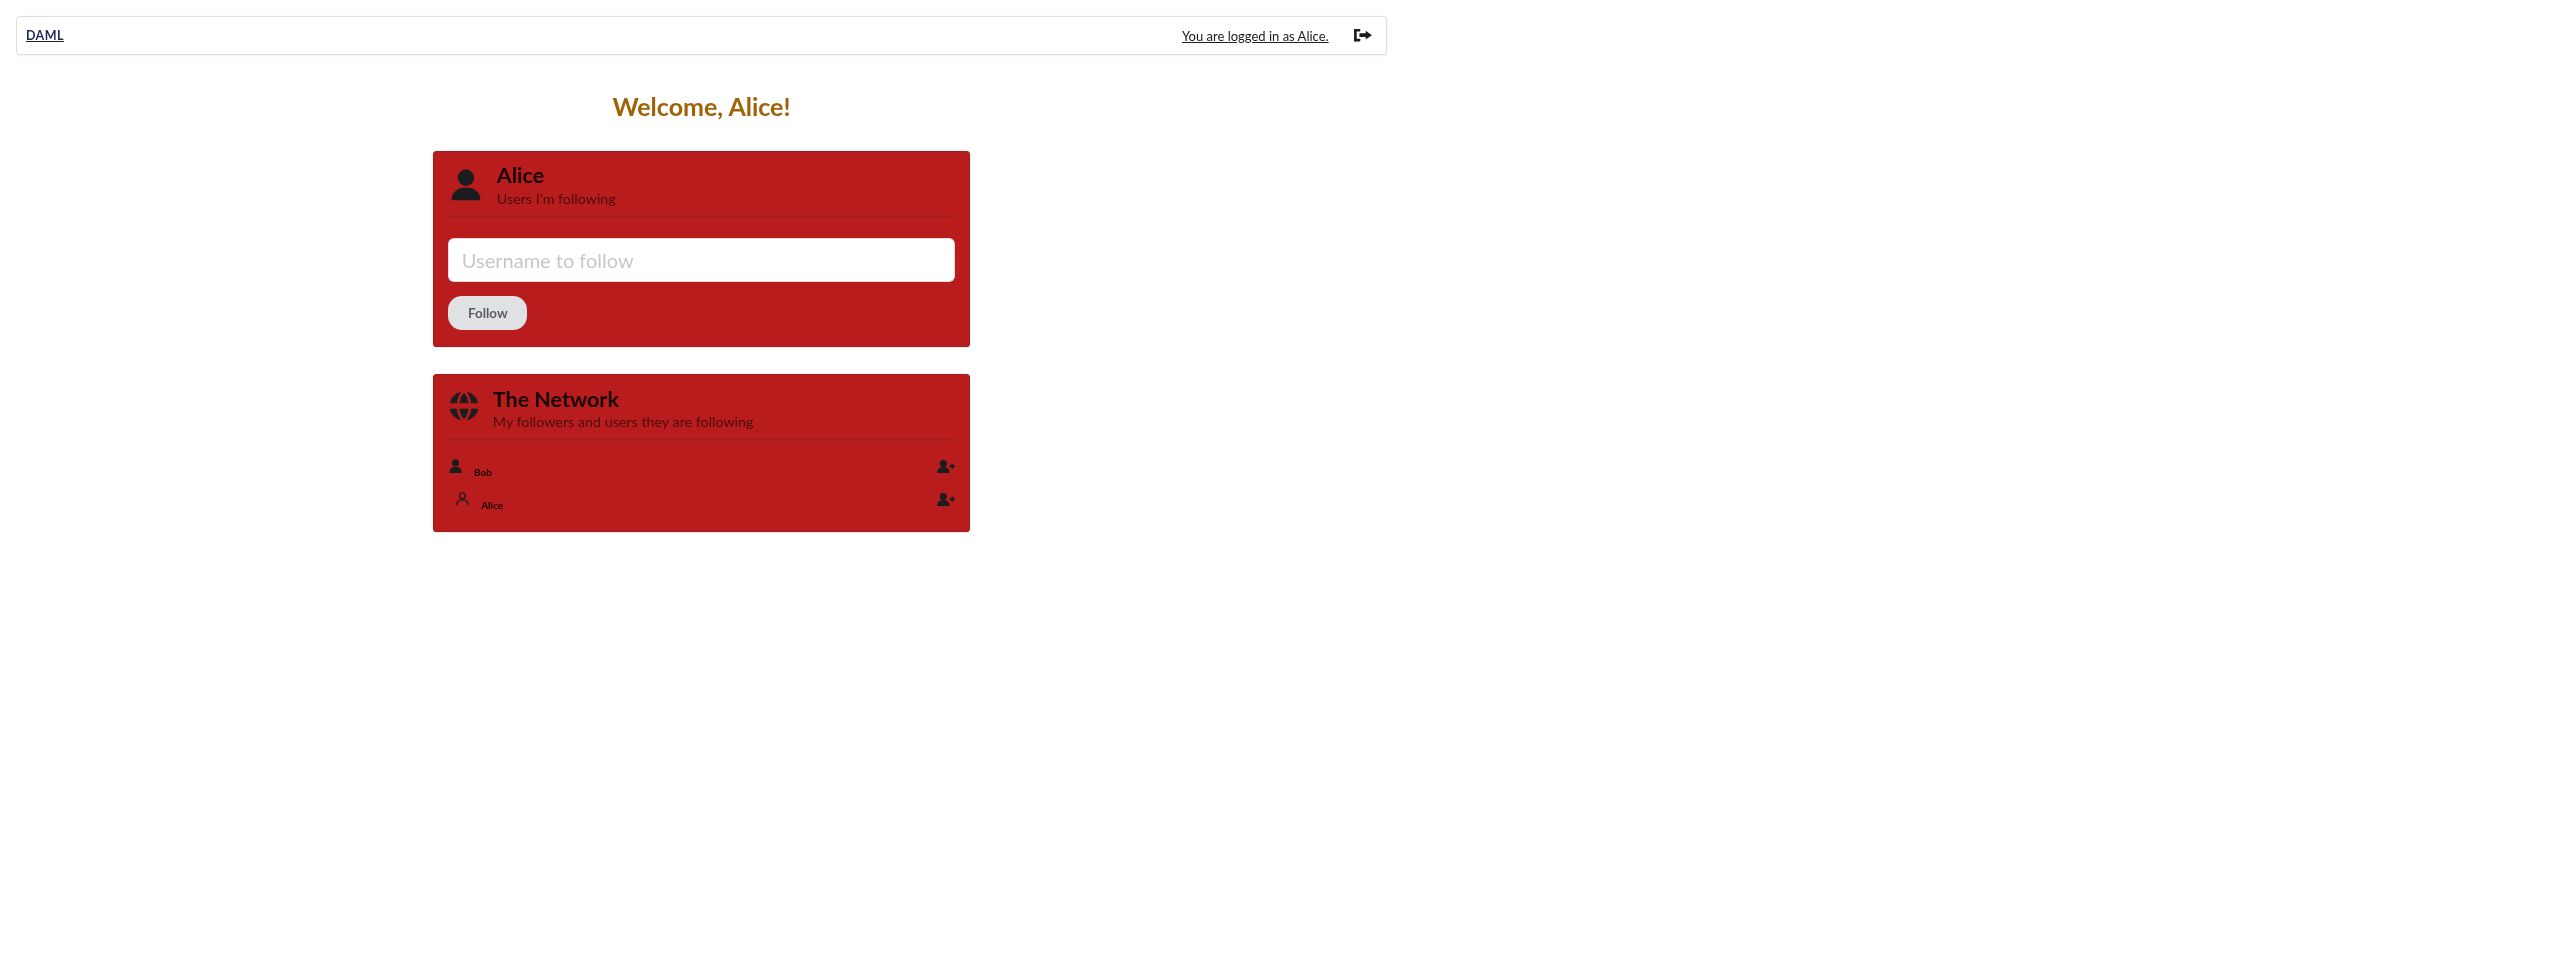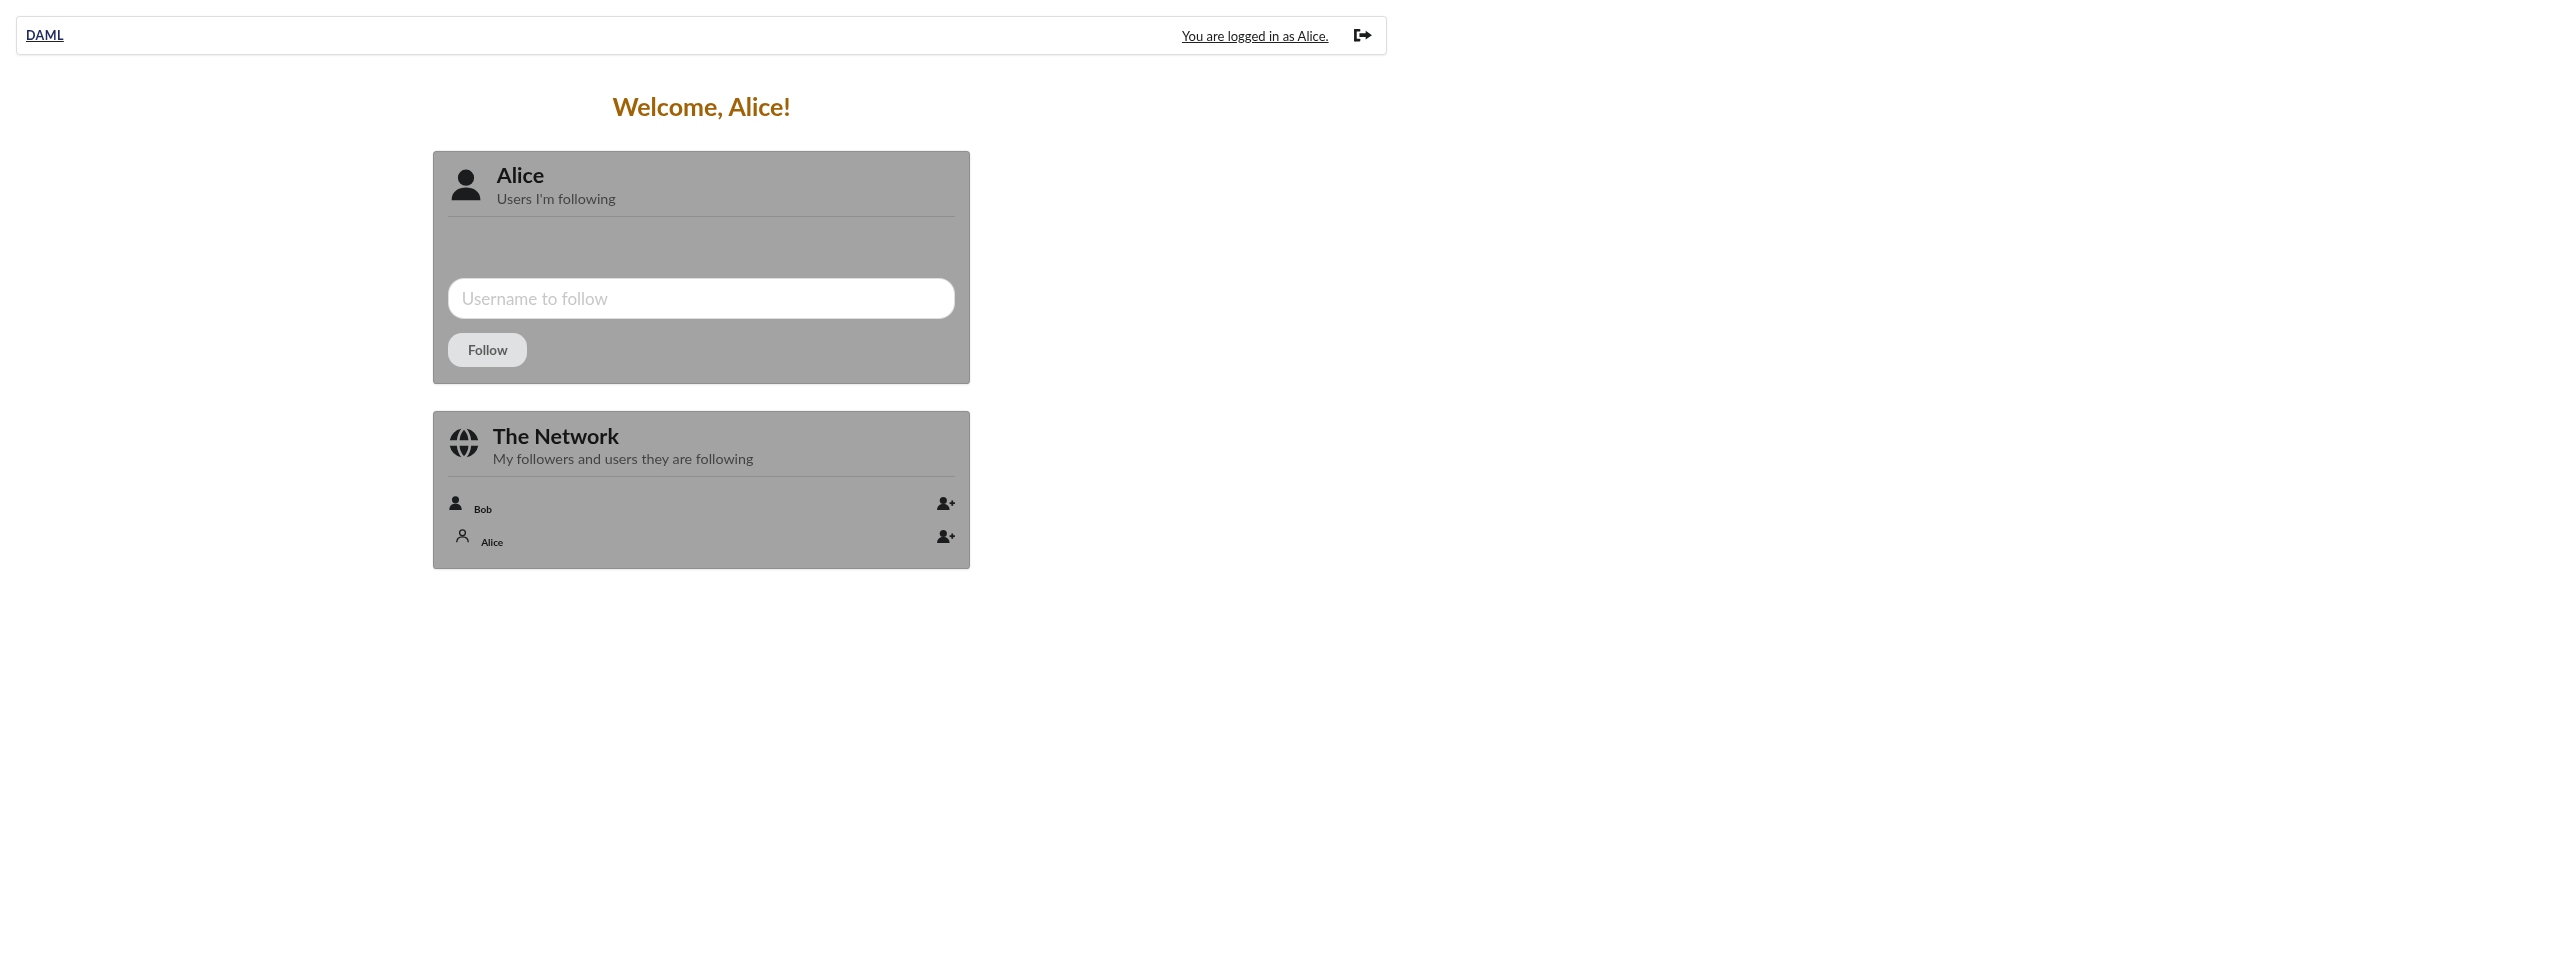--- a/index.html
+++ b/index.html
@@ -56,21 +56,21 @@
       font-weight: 700;
       color: #a16207;
       margin-bottom: 30px;
     }
     .card {
       border: 0.9px solid rgba(34,36,38,0.15);
       border-radius: 3.6px;
       box-shadow: 0 0.9px 2.7px 0 rgba(0,0,0,0.08), 0 0 0 0.9px rgba(0,0,0,0.02);
       padding: 12.5px 14.3px 16px 14.3px;
       margin-bottom: 27px;
-      background: #a3a3a3;
+      background: #b91c1c;
     }
     .card-header {
       display: flex;
       align-items: flex-start;
       gap: 12.5px;
       padding-bottom: 9px;
     }
     .card-header .icon-lg {
       flex-shrink: 0;
       margin-top: 1.8px;
@@ -91,26 +91,25 @@
       margin: 0 0 21.5px 0;
     }
     .divider-sm {
       border-top: 0.9px solid rgba(34,36,38,0.15);
       margin: 0 0 9px 0;
     }
     .input-field {
       width: 100%;
       padding: 9px 12.5px;
       border: 0.9px solid rgba(34,36,38,0.15);
-      border-radius: 16px;
-      font-size: 17px;
+      border-radius: 6px;
+      font-size: 20px;
       outline: none;
       color: rgba(0,0,0,0.87);
       font-family: inherit;
-      margin-top: 40px;
     }
     .input-field::placeholder {
       color: rgba(191,191,191,0.87);
     }
     .follow-btn {
       margin-top: 14.3px;
       padding: 9px 19.7px;
       background: #e0e1e2;
       border: none;
       border-radius: 14px;

